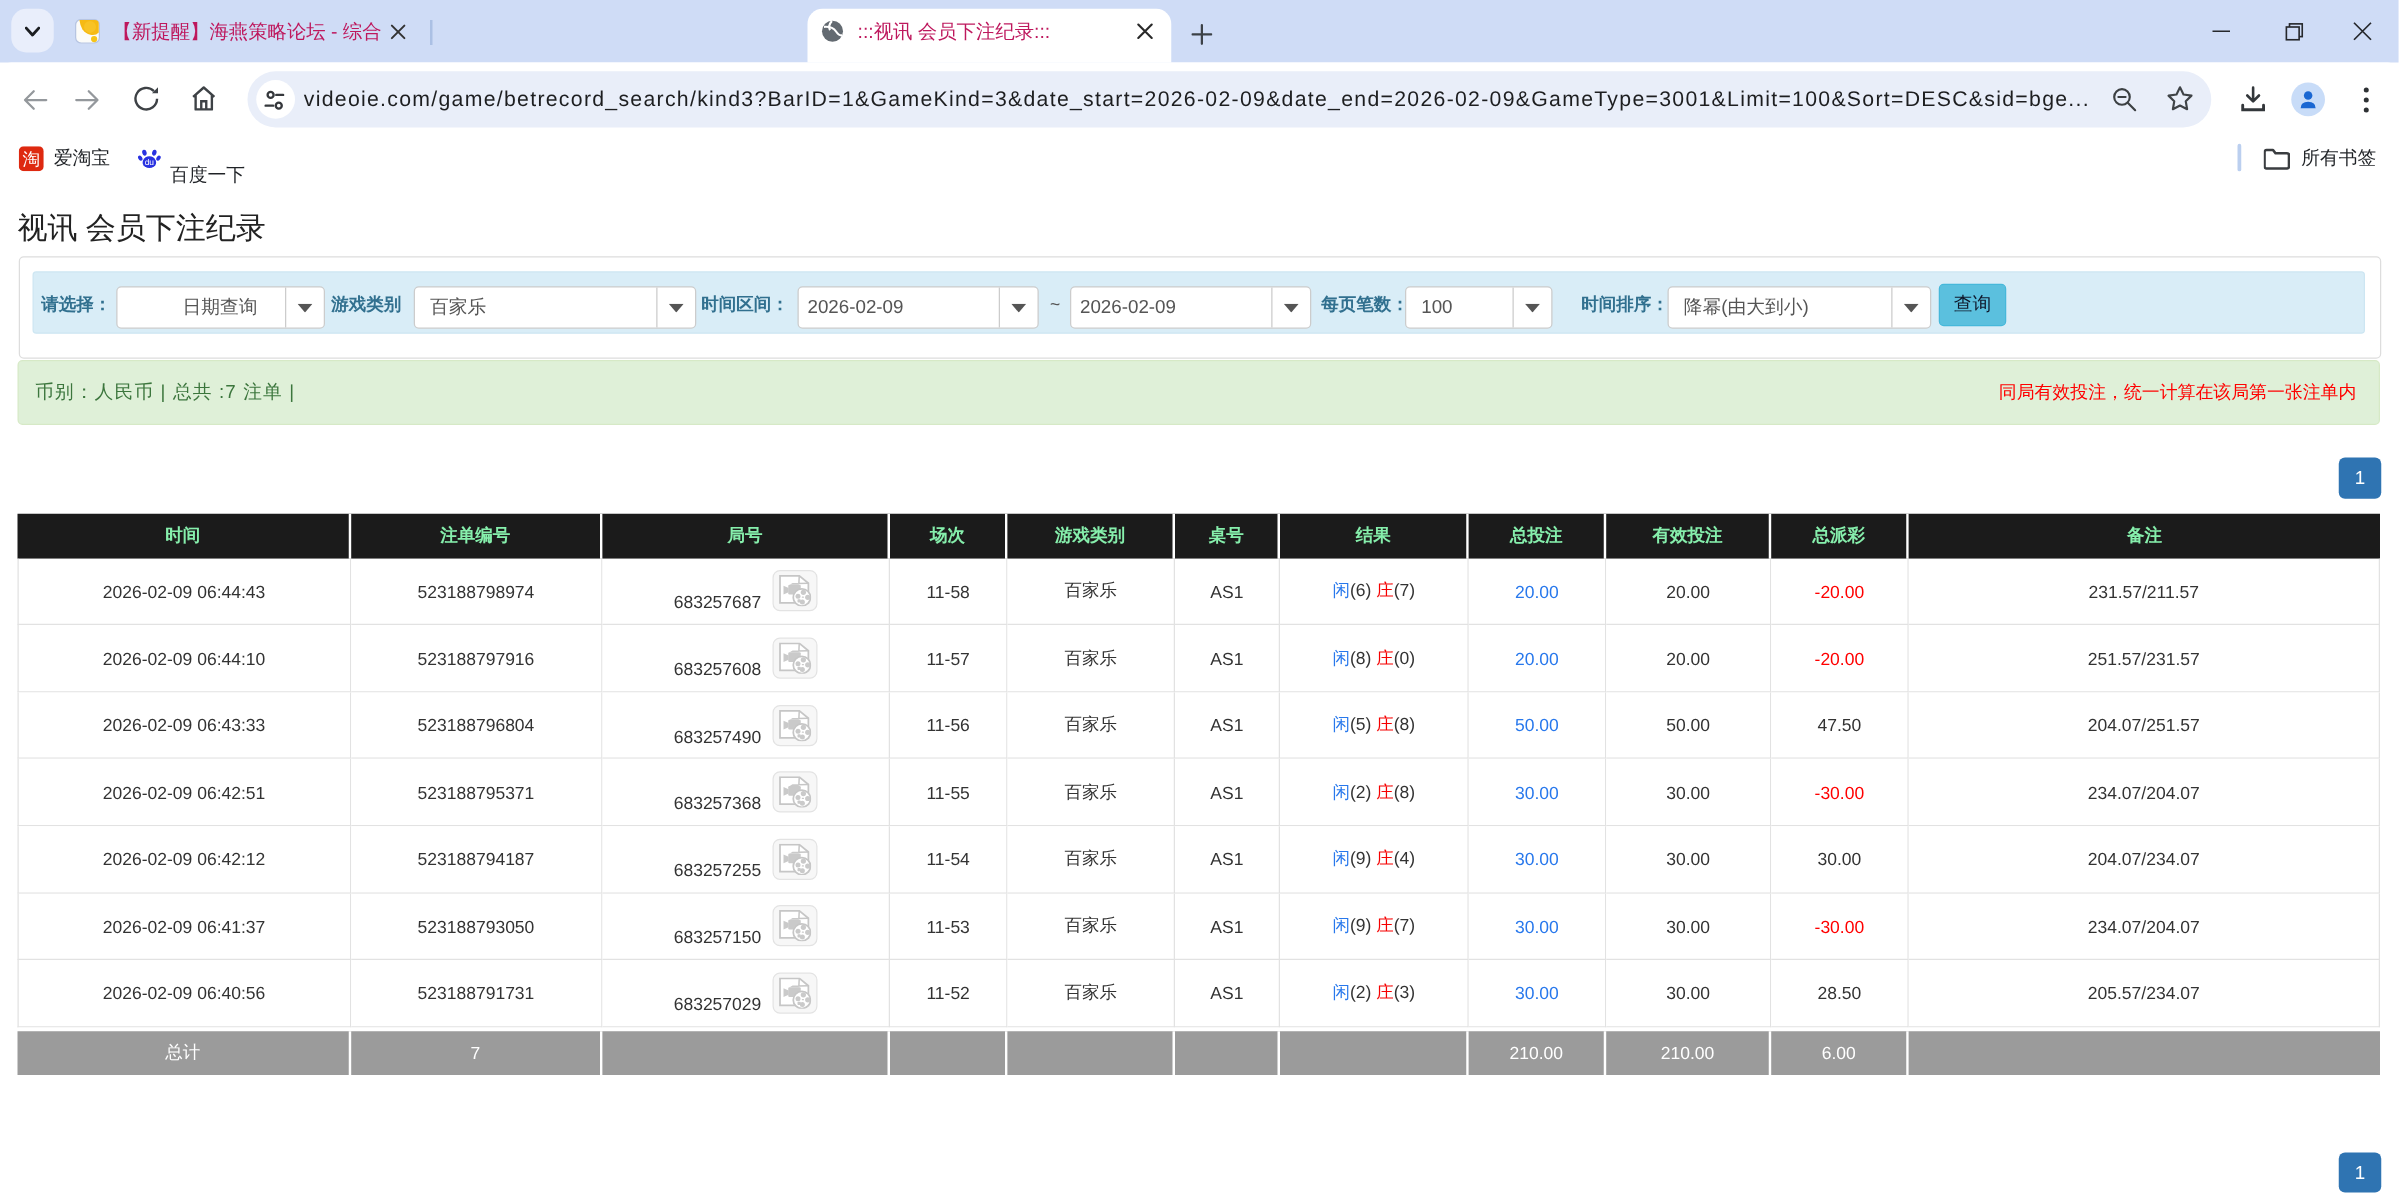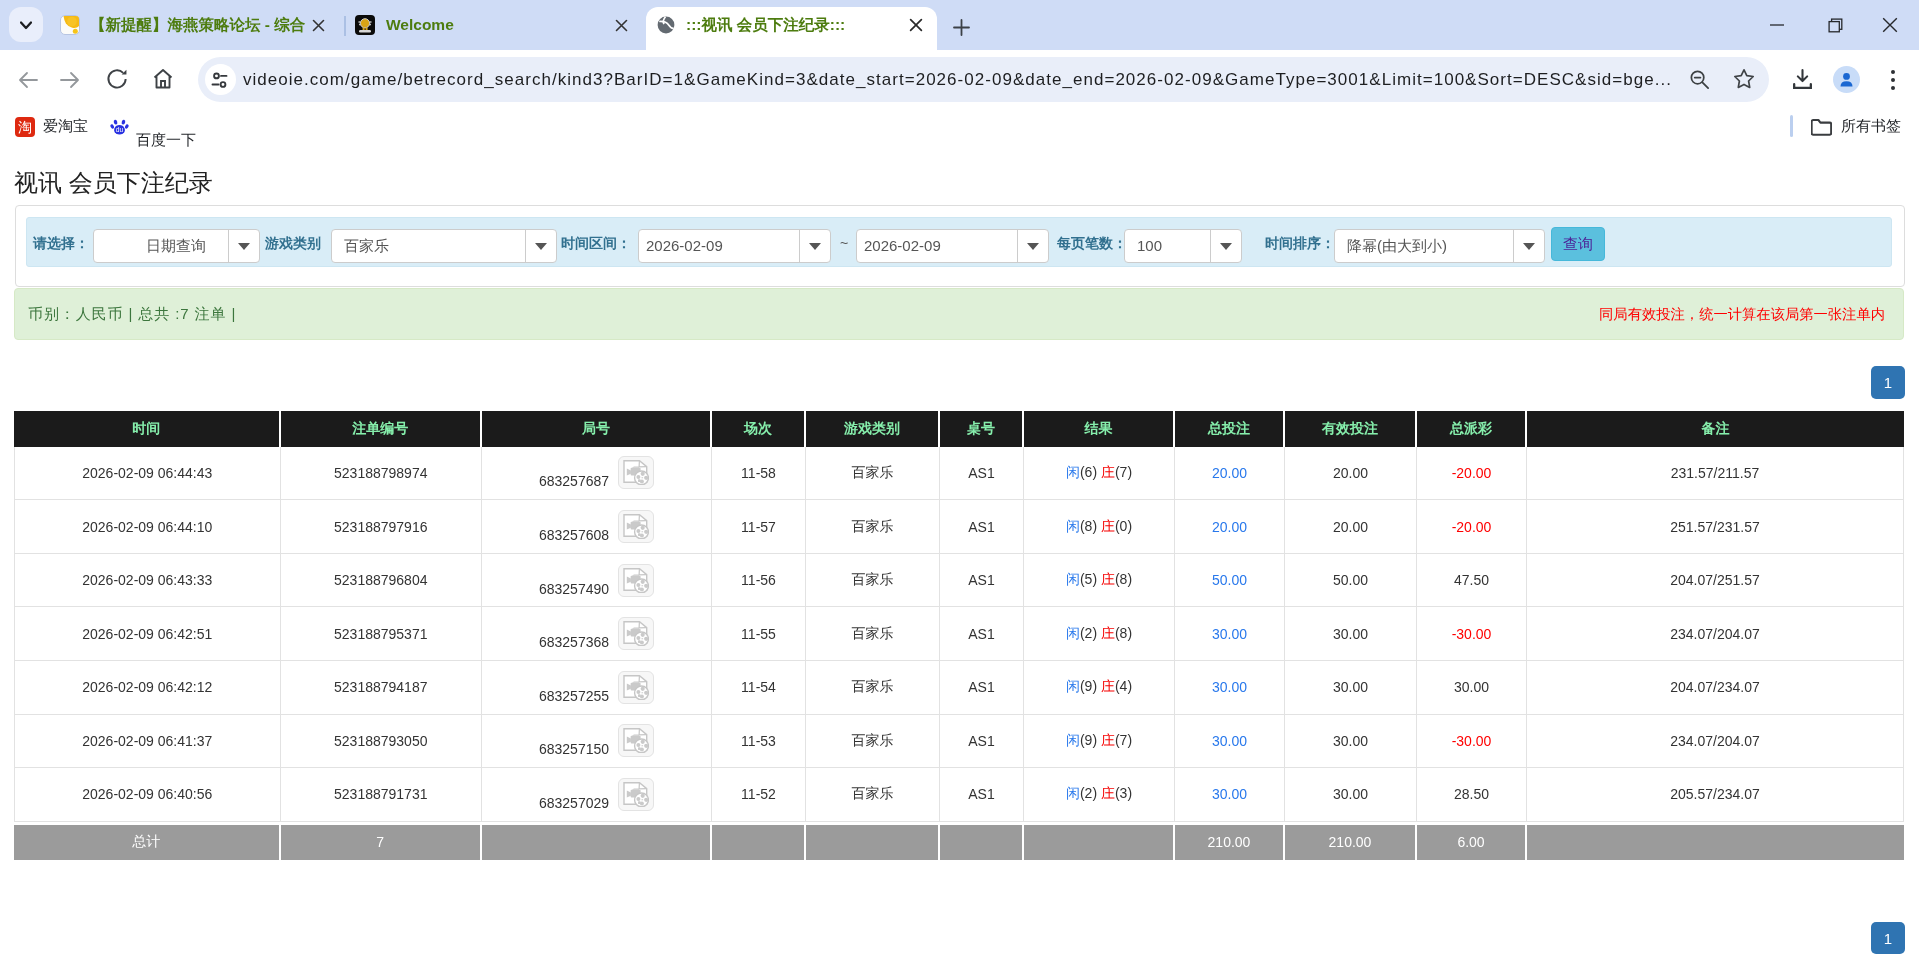--- a/index.html
+++ b/index.html
@@ -5,39 +5,39 @@
 <style>
 *{margin:0;padding:0;box-sizing:border-box;}
 html,body{width:1919px;height:955px;overflow:hidden;}
 body{font-family:"Liberation Sans",sans-serif;background:#fff;position:relative;}
 .abs{position:absolute;}
 
 .tabstrip{position:absolute;left:0;top:0;width:1919px;height:50px;background:#cfdcf6;}
 .chevbtn{position:absolute;left:9px;top:7px;width:34px;height:35px;border-radius:12px;background:#e9eefb;}
 
 .tab{position:absolute;top:0;height:50px;display:flex;align-items:center;}
-.tabtitle{font-size:15.5px;color:#4d7c0f;white-space:nowrap;overflow:hidden;font-weight:bold;}
+.tabtitle{font-size:15.5px;color:#be185d;white-space:nowrap;overflow:hidden;}
 .activetab{position:absolute;left:646px;top:7px;width:291px;height:43px;background:#fff;border-radius:12px 12px 0 0;}
 .tabsep{position:absolute;left:344px;top:16px;width:2px;height:20px;background:#abc0e4;}
 .wctl{position:absolute;top:0;height:50px;display:flex;align-items:center;justify-content:center;width:58px;color:#202124;}
 .toolbar{position:absolute;left:0;top:50px;width:1919px;height:60px;background:#fff;border-radius:9px 9px 0 0;}
 .omnibox{position:absolute;left:198px;top:57px;width:1571px;height:45px;border-radius:23px;background:#e9eef9;}
 .tunecirc{position:absolute;left:7px;top:7px;width:31px;height:31px;border-radius:50%;background:#fff;}
 .url{position:absolute;left:45px;top:0;height:45px;line-height:45px;font-size:17px;color:#1d1e20;white-space:nowrap;letter-spacing:1.03px;}
 .bookbar{position:absolute;left:0;top:110px;width:1919px;height:33px;background:#fff;}
 .bkitem{position:absolute;top:0;height:33px;display:flex;align-items:center;font-size:15px;color:#1f2226;}
 
 .h1{position:absolute;left:14px;top:168px;font-size:24px;line-height:30px;color:#222;font-weight:400;}
 .filterbox{position:absolute;left:15px;top:205px;width:1890px;height:82px;border:1px solid #ddd;border-radius:4px;background:#fff;}
 .filterbar{position:absolute;left:10px;top:11px;width:1866px;height:50px;background:#d9edf7;border:1px solid #cde6f2;border-radius:3px;}
 .flabel{position:absolute;top:0;height:50px;line-height:50px;font-size:14px;font-weight:700;color:#31708f;white-space:nowrap;}
 .combo{position:absolute;top:11px;height:34px;background:#fff;border:1px solid #ccc;border-radius:4px;display:flex;}
 .ct{flex:1;line-height:32px;padding-left:12px;font-size:15px;color:#555;white-space:nowrap;overflow:hidden;}
 .cb{width:31px;border-left:1px solid #ccc;display:flex;align-items:center;justify-content:center;}
-.qbtn{position:absolute;left:1524px;top:9px;width:54px;height:34px;background:#5bc0de;border:1px solid #46b8da;border-radius:4px;color:#4c1d95;font-size:15px;text-align:center;line-height:32px;}
+.qbtn{position:absolute;left:1524px;top:9px;width:54px;height:34px;background:#5bc0de;border:1px solid #46b8da;border-radius:4px;color:#0f172a;font-size:15px;text-align:center;line-height:32px;}
 .greenbar{position:absolute;left:14px;top:288px;width:1890px;height:52px;background:#dff0d8;border:1px solid #d6e9c6;border-radius:4px;}
 .gtext{position:absolute;left:13px;top:0;height:50px;line-height:50px;font-size:15px;letter-spacing:.9px;color:#3c763d;}
 .rtext{position:absolute;right:18px;top:0;height:50px;line-height:50px;font-size:14.3px;color:#f00;}
 .pgbtn{position:absolute;background:#2f74b2;border-radius:5px;color:#fff;font-size:15px;display:flex;align-items:center;justify-content:center;}
 
 table.bet{position:absolute;left:14px;top:411px;width:1890px;table-layout:fixed;border-collapse:separate;border-spacing:0;}
 table.bet th{background:#1b1b1b;color:#86efac;font-size:14px;font-weight:700;height:35.7px;border-right:2px solid #fff;text-align:center;}
 table.bet th:last-child{border-right:none;}
 table.bet td{height:53.57px;text-align:center;font-size:14px;color:#333;background:#fff;border-right:1px solid #e2e2e2;border-bottom:1px solid #e2e2e2;}
 table.bet td:first-child{border-left:1px solid #e2e2e2;}
@@ -65,35 +65,20 @@
         <path d="M3.5 1 H16 a3 3 0 0 1 3 3 V11 Q16.5 13.8 12.3 12.8 Q8.3 11.7 5.9 8.4 Q4.2 5.8 3.5 1 Z" fill="#f6ba14"></path>
         <circle cx="12" cy="6.5" r="4.8" fill="#f8c325"></circle>
         <circle cx="15.3" cy="16.2" r="2.5" fill="#f6c418"></circle>
       </svg>
 <span class="tabtitle" style="margin-left:10px;width:216px;">【新提醒】海燕策略论坛 - 综合</span>
 <svg width="13" height="13" viewBox="0 0 13 13" style="margin-left:6px;flex:none;">
         <path d="M1.5 1.5 L11.5 11.5 M11.5 1.5 L1.5 11.5" stroke="#333" stroke-width="1.6" stroke-linecap="round"></path>
       </svg>
 </div>
 <div class="tabsep"></div>
-<div class="tab" style="left:355px;width:275px;">
-<svg width="20" height="20" viewBox="0 0 20 20" style="flex:none;">
-        <rect x="0" y="0" width="20" height="20" rx="4" fill="#0b0b0b"></rect>
-        <circle cx="10" cy="8.3" r="4.6" fill="#d9a416"></circle>
-        <circle cx="10" cy="8.3" r="4.6" fill="none" stroke="#cfcfcf" stroke-width="1"></circle>
-        <path d="M3.5 7 h2 M14.5 7 h2 M4 9.5 h2 M14 9.5 h2" stroke="#bfbfbf" stroke-width="1.3"></path>
-        <rect x="4" y="15" width="12" height="2.6" rx="1.3" fill="#d7d7d7"></rect>
-        <rect x="7.6" y="12.6" width="2" height="2.4" fill="#d9a416"></rect>
-        <rect x="10.6" y="12.6" width="2" height="2.4" fill="#d9a416"></rect>
-      </svg>
-<span class="tabtitle" style="margin-left:11px;width:226px;">Welcome</span>
-<svg width="13" height="13" viewBox="0 0 13 13" style="margin-left:3px;flex:none;">
-        <path d="M1.5 1.5 L11.5 11.5 M11.5 1.5 L1.5 11.5" stroke="#333" stroke-width="1.6" stroke-linecap="round"></path>
-      </svg>
-</div>
 <div class="activetab"></div>
 <div class="tab" style="left:657px;width:270px;z-index:3;">
 <svg width="18" height="18" viewBox="0 0 18 18" style="flex:none;">
         <circle cx="9" cy="9" r="8.4" fill="#636a71"></circle>
         <path d="M1 9 a8 8 0 0 1 16 0" fill="none"></path>
         <path d="M2.2 5.5 q6.8 -0.5 9.5 3.5 q2.5 3.8 5 3.2" fill="none" stroke="#fff" stroke-width="1.7"></path>
         <path d="M8.5 0.8 q-3.4 4 -1.5 7.3" fill="none" stroke="#fff" stroke-width="1.7"></path>
       </svg>
 <span class="tabtitle" style="margin-left:11px;width:217px;">:::视讯 会员下注纪录:::</span>
 <svg width="14" height="14" viewBox="0 0 13 13" style="margin-left:6px;flex:none;">

